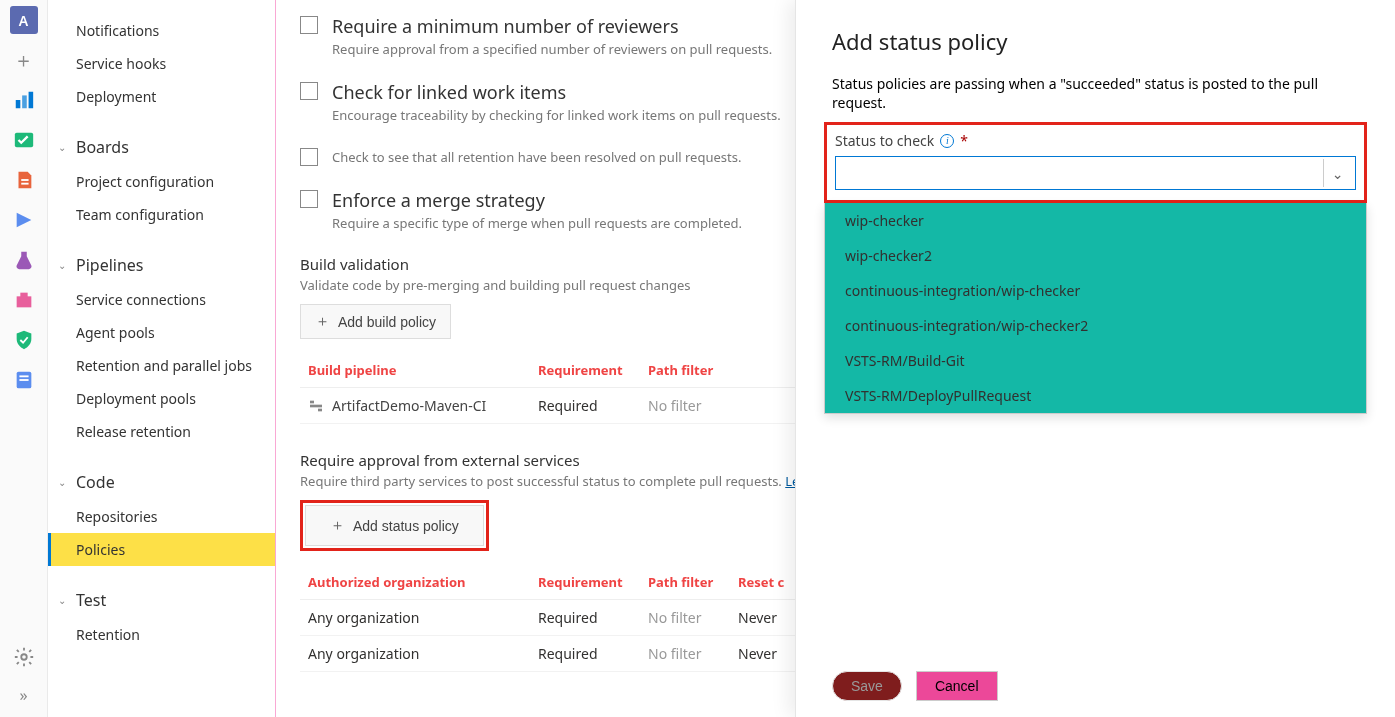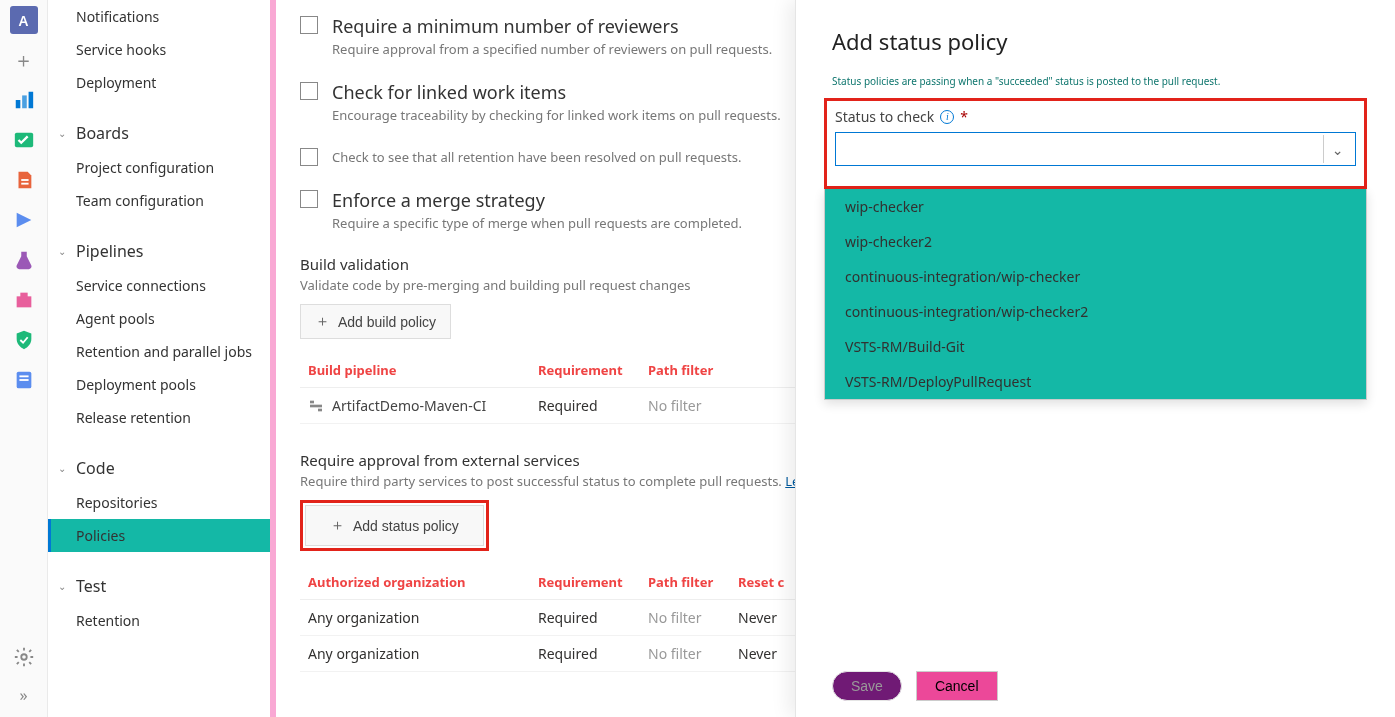--- a/index.html
+++ b/index.html
@@ -23,29 +23,29 @@
     width: 28px; height: 28px; border-radius: 3px;
     display: flex; align-items: center; justify-content: center;
   }
   .rail-icon svg { width: 22px; height: 22px; }
   .rail-avatar { background: #5b6ab0; color:#fff; font-size:14px; font-weight:600; }
   .rail-bottom { margin-top:auto; margin-bottom:8px; display:flex; flex-direction:column; gap:10px; align-items:center;}
   .rail-gear { color:#888; }
 
   .nav-col {
     position: absolute; left: 48px; top: 0; width: 228px; height: 100%;
-    border-right: 6px solid #f9a8d4; overflow:hidden;
+    border-right: 1px solid #f9a8d4; padding-top: 14px; overflow:hidden;
   }
   .nav-item, .nav-header {
     padding: 7px 18px 7px 28px; color:#333; cursor:pointer; font-size:14px;
     position:relative;
   }
   .nav-header { font-size:16px; color:#333; padding-left:28px; display:flex; align-items:center; gap:4px;}
   .nav-header .chev { position:absolute; left:10px; color:#888; font-size:10px; }
-  .nav-item.active { background:#14b8a6; }
+  .nav-item.active { background:#fde047; }
   .nav-item.active::before {
     content:""; position:absolute; left:0; top:0; bottom:0; width:3px; background:#0078d4;
   }
   .nav-group-items .nav-item { padding-left: 28px; }
 
   .main {
     position:absolute; left:276px; top:0; right:0; height:100%; overflow:hidden;
     padding: 14px 24px;
   }
   .policy-block { margin-bottom: 22px; display:flex; gap:14px; }
@@ -72,52 +72,52 @@
   .pipeline-cell { display:flex; align-items:center; gap:8px; color:#444;}
   .pipeline-cell svg { width:16px; height:16px; }
 
   
   .panel {
     position:absolute; right:0; top:0; width:600px; height:100%;
     background:#fff; border-left:1px solid #e5e5e5; box-shadow:-6px 0 18px rgba(0,0,0,.08);
     padding: 26px 36px;
   }
   .panel h2 { font-size:22px; font-weight:400; color:#222; margin-bottom:18px;}
-  .panel .intro { font-size:10px; color:#0f766e; margin-bottom:16px;}
+  .panel .intro { font-size:14px; color:#000000; margin-bottom:16px;}
   .field-label { font-size:14px; color:#444; display:flex; align-items:center; gap:6px;}
   .req { color:#a80000; }
   .info-i {
     width:14px; height:14px; border:1px solid #0078d4; border-radius:50%;
     color:#0078d4; font-size:10px; display:inline-flex; align-items:center; justify-content:center;
     font-style: italic; font-family: Georgia, serif;
   }
   .combo {
     margin-top:6px; border:1px solid #0078d4; height:34px;
     display:flex; align-items:center; justify-content:flex-end; padding-right:4px;
     background:#fff;
   }
   .combo-caret {
     width:28px; height:28px; border-left:1px solid #ccc;
     display:flex; align-items:center; justify-content:center; color:#666;
   }
-  .highlight-wrap { border:3px solid #e2231a; padding:6px 8px 20px; margin:-6px -8px 0;}
+  .highlight-wrap { border:3px solid #e2231a; padding:6px 8px 10px; margin:-6px -8px 0;}
 
   .dropdown {
     border:1px solid #ccc; border-top:none; margin:0 -8px;
     box-shadow:0 4px 10px rgba(0,0,0,.12); background:#14b8a6;
   }
   .dropdown-item { padding:8px 20px; font-size:14px; cursor:pointer;}
 
   .panel-footer {
     position:absolute; left:36px; bottom:16px; display:flex; gap:14px;
   }
   .btn {
     padding:6px 18px; font-size:14px; border:1px solid #ccc; background:#ec4899; cursor:pointer;
   }
-  .btn.primary { background:#701a75; color:#999; border-color:#e5e5e5;border-radius:15px; }
+  .btn.primary { background:#7f1d1d; color:#999; border-color:#e5e5e5;border-radius:15px; }
 </style>
 </head>
 <body>
 
 <div class="icon-rail">
   <div class="rail-icon rail-avatar">A</div>
   <div class="rail-icon" style="color:#888;font-size:20px;">＋</div>
   <div class="rail-icon">
       <svg viewBox="0 0 24 24">
         <rect x="3" y="12" width="5" height="9" fill="#0078d4"></rect>

